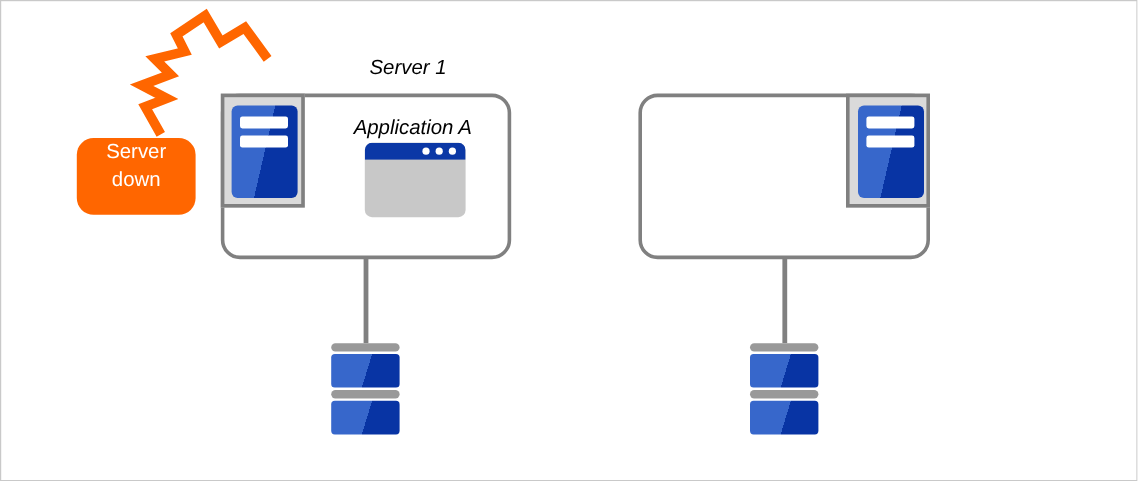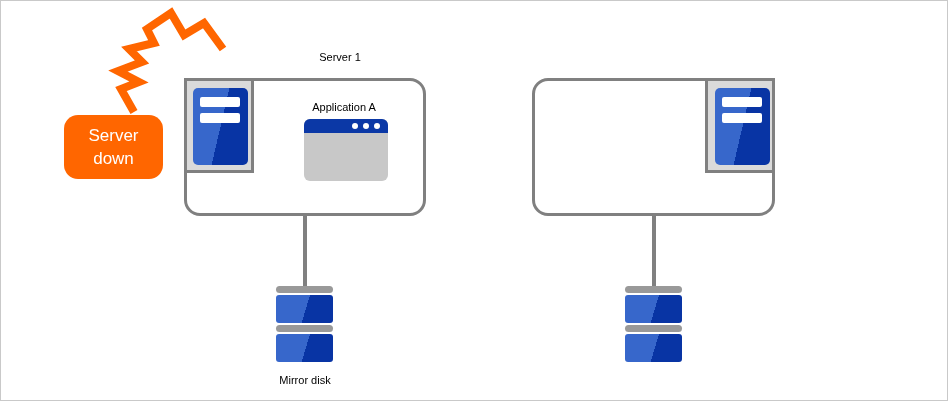--- a/index.html
+++ b/index.html
@@ -13,43 +13,43 @@
     width: 948px;
     height: 401px;
     box-sizing: border-box;
     border: 1px solid var(--canvas-border, #c9c9c9);
     background: #ffffff;
     overflow: hidden;
   }
   .abs { position: absolute; }
   .label {
     color: var(--text-black, #000);
-    font-size: 11px;
+    font-size: 17px;
     line-height: 20px;
     text-align: center;
     white-space: nowrap;
+    font-style: italic;
   }
   
   .crash-svg { overflow: visible; }
   .crash-line {
     fill: none;
     stroke: var(--accent-orange, #FF6600);
     stroke-width: 8;
     stroke-miterlimit: 12;
     stroke-linecap: butt;
     stroke-linejoin: miter;
   }
   
   .alert-badge {
     left: 63px; top: 114px;
     width: 99px; height: 64px;
     background: var(--accent-orange, #FF6600);
     border-radius: 14px;
     display: flex;
-    align-items: center;
     justify-content: center;
     text-align: center;
     color: var(--text-white, #fff);
     font-size: 17px;
     line-height: 23px;
     padding: 0 8px;
     box-sizing: border-box;
   }
   
   .server-box {
@@ -167,21 +167,20 @@
 
   <div class="abs connector" style="left:302px; top:213px;"></div>
 
   <div class="abs disk" style="left:275px; top:285px;">
     <div class="disk-cap c1"></div>
     <div class="disk-platter p1"></div>
     <div class="disk-cap c2"></div>
     <div class="disk-platter p2"></div>
   </div>
 
-  <div class="abs label" style="left:229px; top:369px; width:150px;">Mirror disk</div>
 
 
   <div class="abs server-box" style="left:531px; top:77px; width:243px; height:138px;"></div>
 
   <div class="abs icon-frame" style="left:704px; top:77px;">
     <div class="server-tower" style="left:7px;">
       <div class="tower-bar b1"></div>
       <div class="tower-bar b2"></div>
     </div>
   </div>

